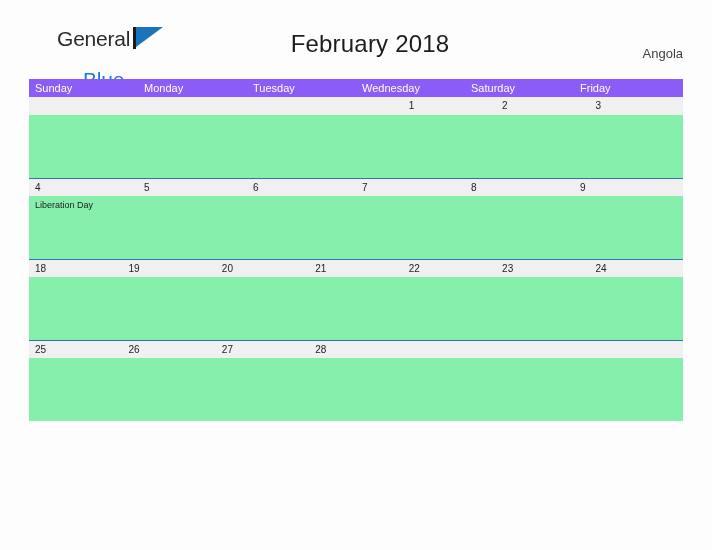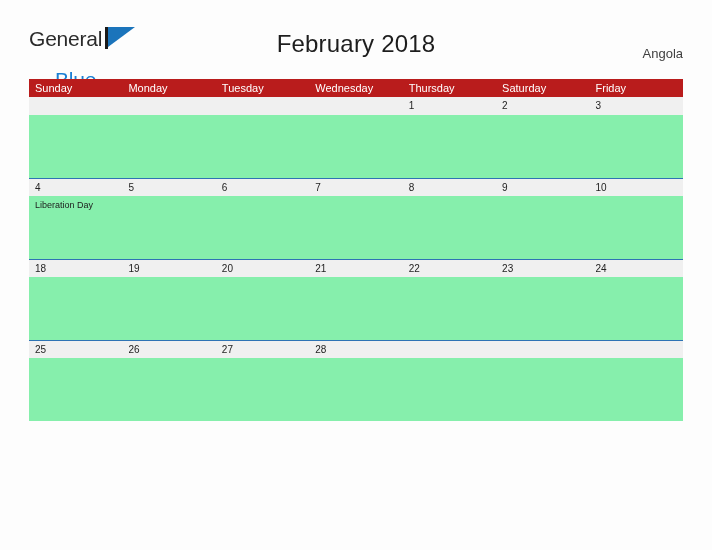--- a/index.html
+++ b/index.html
@@ -12,20 +12,21 @@
     background: #fdfdfd;
     font-family: "Liberation Sans", sans-serif;
     overflow: hidden;
   }
 
   .page {
     position: relative;
     width: 712px;
     height: 470px;
     box-sizing: border-box;
+    padding-left: 28px;
   }
 
   
   .top-bar {
     position: relative;
     height: 55px;
   }
 
   .logo {
     position: absolute;
@@ -104,21 +105,21 @@
   
   .calendar {
     position: absolute;
     left: 29px;
     top: 79px;
     width: 654px;
   }
 
   .weekday-header {
     display: flex;
-    background: #b91c1c;
+    background: #8b5cf6;
     height: 18px;
   }
   .weekday-header .wd {
     flex: 1 1 0;
     color: #ffffff;
     font-size: 11px;
     line-height: 18px;
     padding-left: 6px;
     box-sizing: border-box;
     white-space: nowrap;
@@ -192,21 +193,20 @@
 
   </div>
 
   <div class="calendar">
 
     <div class="weekday-header">
       <div class="wd">Sunday</div>
       <div class="wd">Monday</div>
       <div class="wd">Tuesday</div>
       <div class="wd">Wednesday</div>
-      <div class="wd">Thursday</div>
       <div class="wd">Saturday</div>
       <div class="wd">Friday</div>
     </div>
 
     <div class="week first">
       <div class="date-strip">
         <div class="dn"></div>
         <div class="dn"></div>
         <div class="dn"></div>
         <div class="dn"></div>
@@ -226,21 +226,20 @@
     </div>
 
     <div class="week">
       <div class="date-strip">
         <div class="dn">4</div>
         <div class="dn">5</div>
         <div class="dn">6</div>
         <div class="dn">7</div>
         <div class="dn">8</div>
         <div class="dn">9</div>
-        <div class="dn">10</div>
       </div>
       <div class="body-strip">
         <div class="ev">Liberation Day</div>
         <div class="ev"></div>
         <div class="ev"></div>
         <div class="ev"></div>
         <div class="ev"></div>
         <div class="ev"></div>
         <div class="ev"></div>
       </div>

